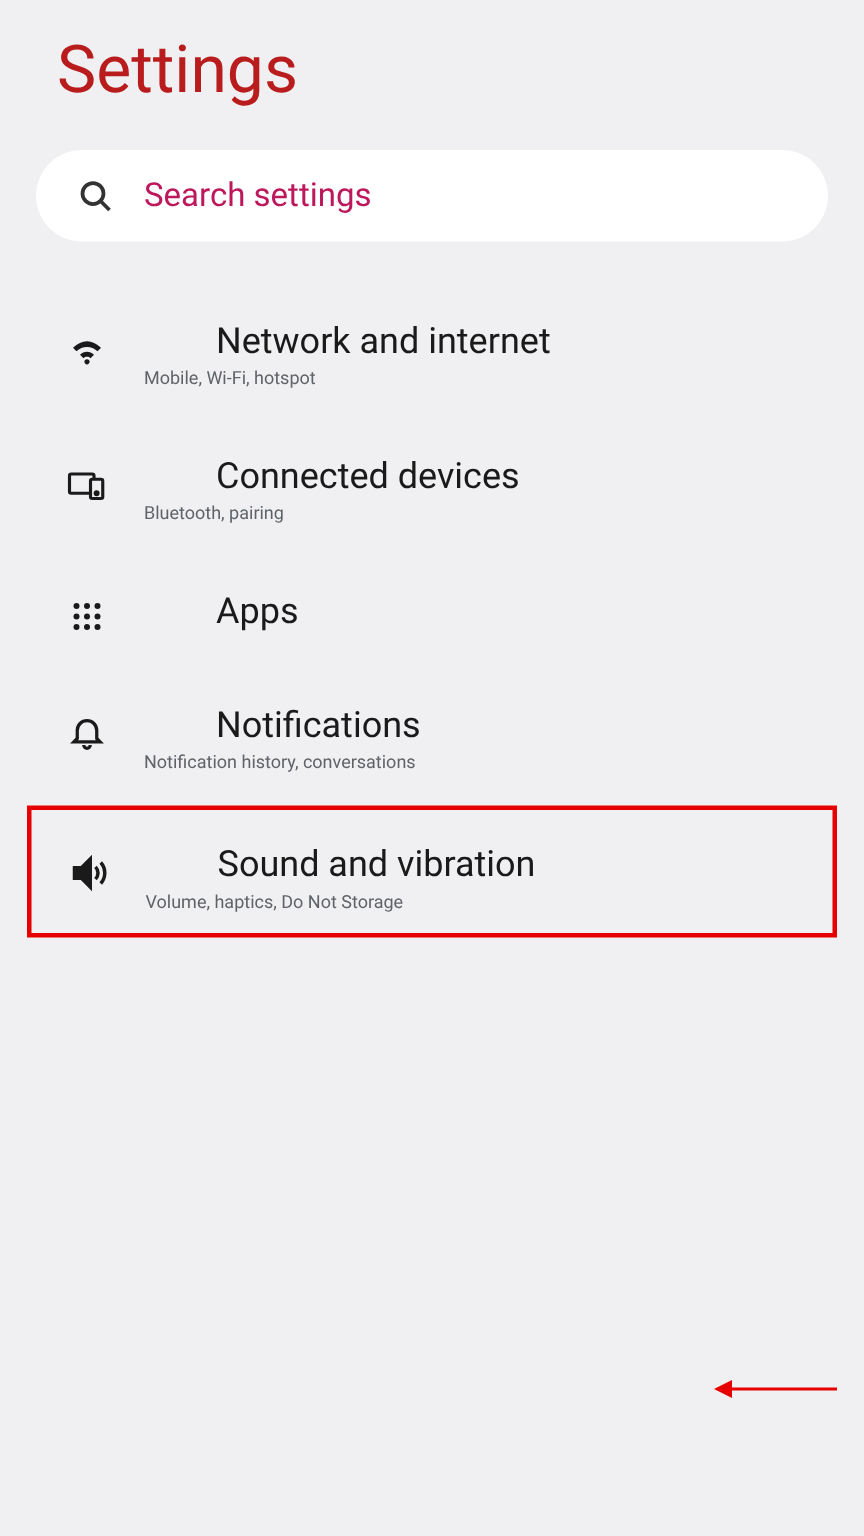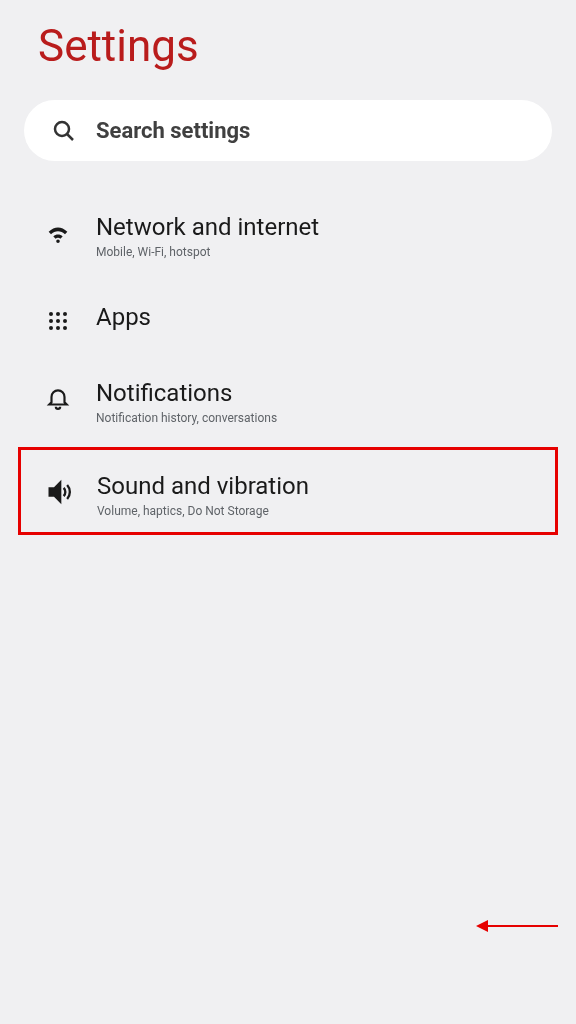--- a/index.html
+++ b/index.html
@@ -20,43 +20,44 @@
     .search-bar {
       background: #fff;
       border-radius: 50px;
       display: flex;
       align-items: center;
       padding: 18px 28px;
       margin: 0 4px 30px;
     }
     .search-icon-wrap { margin-right: 20px; display: flex; align-items: center; }
     .search-placeholder {
-      color: #404040;
+      color: #be185d;
       font-size: 22px;
-      font-weight: 700;
+      font-weight: 400;
     }
     .list-item {
       display: flex;
       align-items: flex-start;
       padding: 22px 14px 22px 14px;
     }
     .icon-wrap {
       width: 48px;
       display: flex;
       justify-content: center;
       align-items: center;
       padding-top: 6px;
       margin-right: 14px;
     }
     .item-text { flex: 1; }
     .item-title {
       font-size: 24px;
       font-weight: 400;
       color: #1a1a1a;
       margin-bottom: 4px;
+      margin-left: 48px;
     }
     .item-subtitle {
       font-size: 12px;
       font-weight: 400;
       color: #5f6368;
     }
     .highlight {
       border: 3px solid #e60000;
       margin: 0 -2px;
       padding-bottom: 14px;
@@ -101,20 +102,33 @@
       <svg width="28" height="28" viewBox="0 0 24 24" fill="#1a1a1a">
         <path d="M12 20.5c.83 0 1.5-.67 1.5-1.5s-.67-1.5-1.5-1.5-1.5.67-1.5 1.5.67 1.5 1.5 1.5zM4 11l2 2c3.31-3.31 8.69-3.31 12 0l2-2C14.97 5.97 9.03 5.97 4 11zm4 4l2 2c1.1-1.1 2.9-1.1 4 0l2-2c-2.21-2.21-5.79-2.21-8 0z"></path>
       </svg>
     </div>
     <div class="item-text">
       <div class="item-title">Network and internet</div>
       <div class="item-subtitle">Mobile, Wi-Fi, hotspot</div>
     </div>
   </div>
 
+  <div class="list-item">
+    <div class="icon-wrap">
+      <svg width="28" height="28" viewBox="0 0 24 24" fill="none" stroke="#1a1a1a" stroke-width="1.8">
+        <rect x="2" y="6" width="14" height="11" rx="1"></rect>
+          <rect x="14" y="9" width="7" height="11" rx="1" fill="#f0f0f2"></rect>
+        <circle cx="17.5" cy="17" r="0.8" fill="#1a1a1a"></circle>
+      </svg>
+    </div>
+    <div class="item-text">
+      <div class="item-title">Connected devices</div>
+      <div class="item-subtitle">Bluetooth, pairing</div>
+    </div>
+  </div>
 
   <div class="list-item">
     <div class="icon-wrap">
       <svg width="24" height="24" viewBox="0 0 24 24" fill="#1a1a1a">
         <circle cx="5" cy="5" r="2"></circle>
           <circle cx="12" cy="5" r="2"></circle>
           <circle cx="19" cy="5" r="2"></circle>
         <circle cx="5" cy="12" r="2"></circle>
           <circle cx="12" cy="12" r="2"></circle>
           <circle cx="19" cy="12" r="2"></circle>

